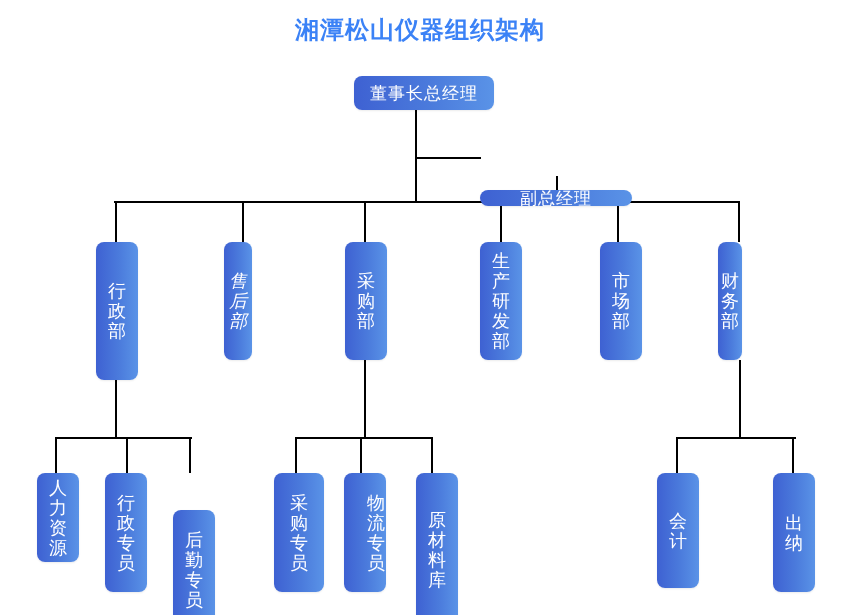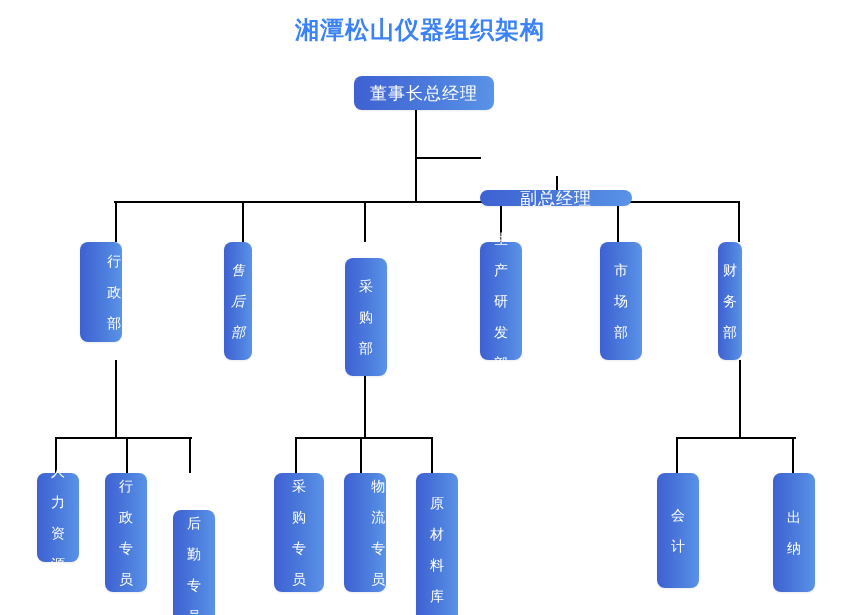--- a/index.html
+++ b/index.html
@@ -6,21 +6,21 @@
   body { width: 850px; height: 615px; position: relative; overflow: hidden;
          font-family: "DejaVu Sans", "Liberation Sans", sans-serif; }
   .title { position: absolute; left: 0; top: 14px; width: 840px; text-align: center;
            font-size: 24px; font-weight: bold; color: #3b82f6; letter-spacing: 1px; }
   .line { position: absolute; background: #000; }
   .node { position: absolute; box-sizing: border-box; color: #fff;
           background: linear-gradient(90deg, #3e61d2 0%, #4b7bdc 55%, #5a93e7 100%);
           border-radius: 8px; display: flex; align-items: center; justify-content: center;
           box-shadow: 0 1px 2px rgba(0,0,0,0.08); cursor: pointer; }
   .node.h { font-size: 17px; letter-spacing: 1px; }
-  .node.v { font-size: 14px; line-height: 31px; text-align: center; }
+  .node.v { font-size: 18px; line-height: 20px; text-align: center; }
   .node.v span { display: block; width: 1.1em; word-break: break-all; white-space: normal; }
 </style>
 </head>
 <body>
 
 <div class="title">湘潭松山仪器组织架构</div>
 
 <div class="line" style="left:415px;top:110px;width:2px;height:93px;"></div>
 <div class="line" style="left:415px;top:157px;width:66px;height:2px;"></div>
 <div class="line" style="left:556px;top:176px;width:2px;height:27px;"></div>
@@ -50,27 +50,27 @@
 <div class="line" style="left:676px;top:437px;width:2px;height:36px;"></div>
 <div class="line" style="left:792px;top:437px;width:2px;height:36px;"></div>
 
 <div class="node h" style="left:354px;top:76px;width:140px;height:34px;">
   <span>董事长总经理</span>
 </div>
 <div class="node h" style="left:480px;top:142px;width:152px;height:16px;margin-top:48px;">
   <span>副总经理</span>
 </div>
 
-<div class="node v" style="left:80px;top:242px;width:42px;height:100px;justify-content:flex-end;">
+<div class="node v" style="left:96px;top:242px;width:42px;height:138px;">
   <span>行政部</span>
 </div>
 <div class="node v" style="left:224px;top:242px;width:28px;height:118px;font-style:italic;">
   <span>售后部</span>
 </div>
-<div class="node v" style="left:345px;top:258px;width:42px;height:118px;">
+<div class="node v" style="left:345px;top:242px;width:42px;height:118px;">
   <span>采购部</span>
 </div>
 <div class="node v" style="left:480px;top:242px;width:42px;height:118px;">
   <span>生产研发部</span>
 </div>
 <div class="node v" style="left:600px;top:242px;width:42px;height:118px;">
   <span>市场部</span>
 </div>
 <div class="node v" style="left:718px;top:242px;width:24px;height:118px;">
   <span>财务部</span>

